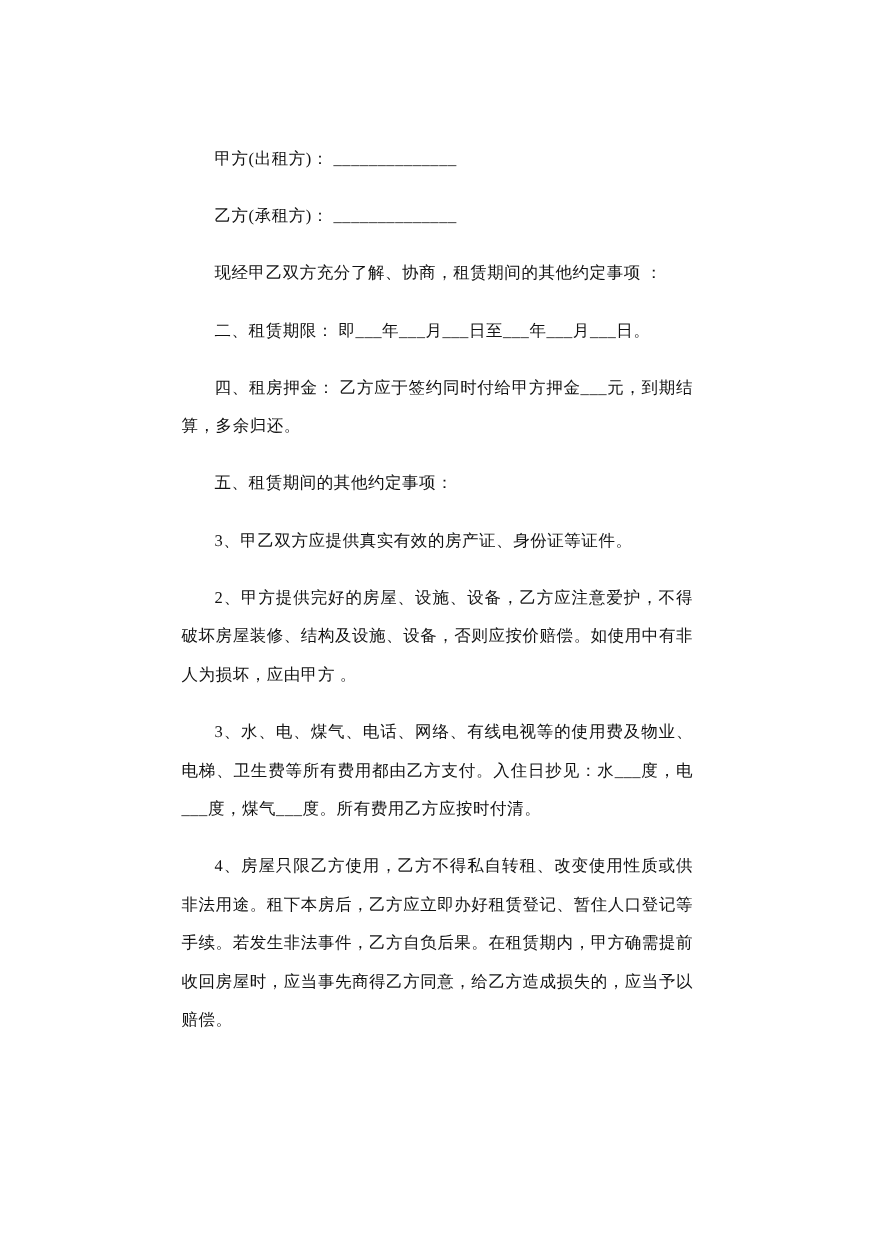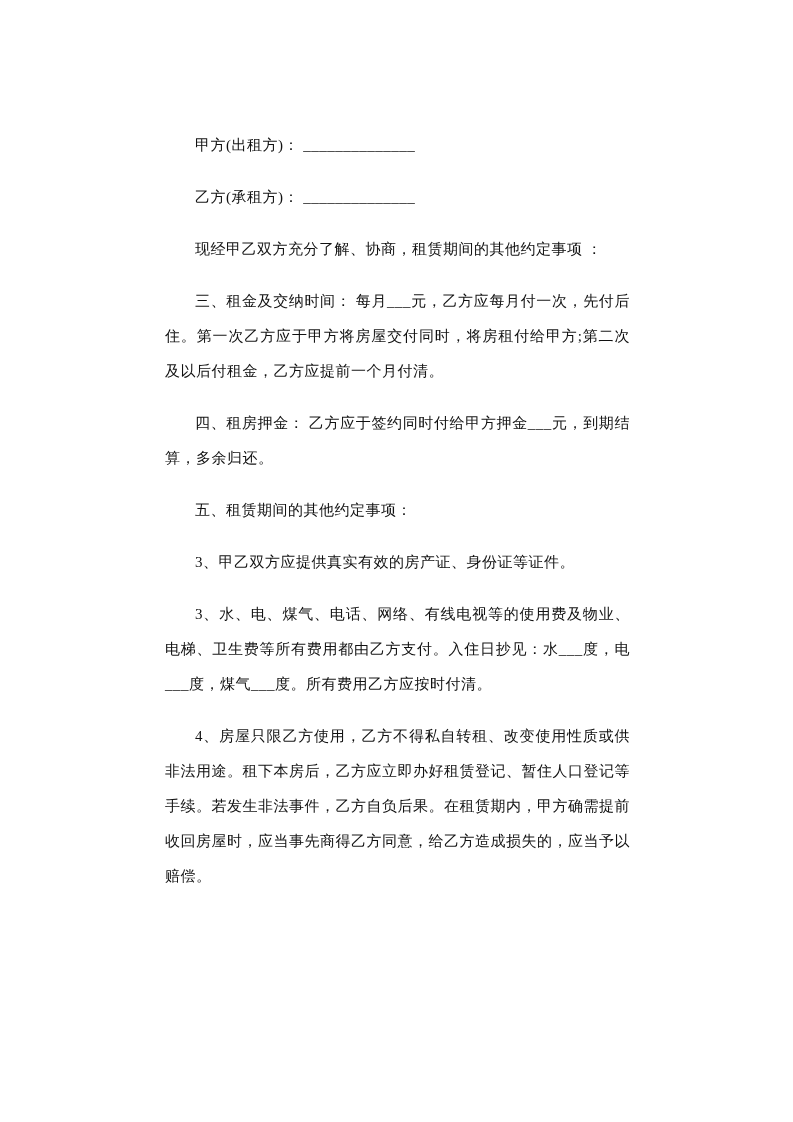--- a/index.html
+++ b/index.html
@@ -34,20 +34,21 @@
   }
 </style>
 </head>
 <body>
 
 <div class="page">
   <div class="content">
     <p class="para">甲方(出租方)： ______________</p>
     <p class="para">乙方(承租方)： ______________</p>
     <p class="para">现经甲乙双方充分了解、协商，租赁期间的其他约定事项 ：</p>
-    <p class="para">三、租金及交纳时间： 每月___元，乙方应每月付一次，先付后住。第一次乙方应于甲方将房屋交付同时，将房租付给甲方;第二次及以后付租金，乙方应提前一个月付清。</p>
+    <p class="para">二、租赁期限： 即___年___月___日至___年___月___日。</p>
     <p class="para">四、租房押金： 乙方应于签约同时付给甲方押金___元，到期结算，多余归还。</p>
     <p class="para">五、租赁期间的其他约定事项：</p>
     <p class="para">3、甲乙双方应提供真实有效的房产证、身份证等证件。</p>
+    <p class="para">2、甲方提供完好的房屋、设施、设备，乙方应注意爱护，不得破坏房屋装修、结构及设施、设备，否则应按价赔偿。如使用中有非人为损坏，应由甲方 。</p>
     <p class="para">3、水、电、煤气、电话、网络、有线电视等的使用费及物业、电梯、卫生费等所有费用都由乙方支付。入住日抄见：水___度，电___度，煤气___度。所有费用乙方应按时付清。</p>
     <p class="para">4、房屋只限乙方使用，乙方不得私自转租、改变使用性质或供非法用途。租下本房后，乙方应立即办好租赁登记、暂住人口登记等手续。若发生非法事件，乙方自负后果。在租赁期内，甲方确需提前收回房屋时，应当事先商得乙方同意，给乙方造成损失的，应当予以赔偿。</p>
   </div>
 </div>
 
 </body></html>

